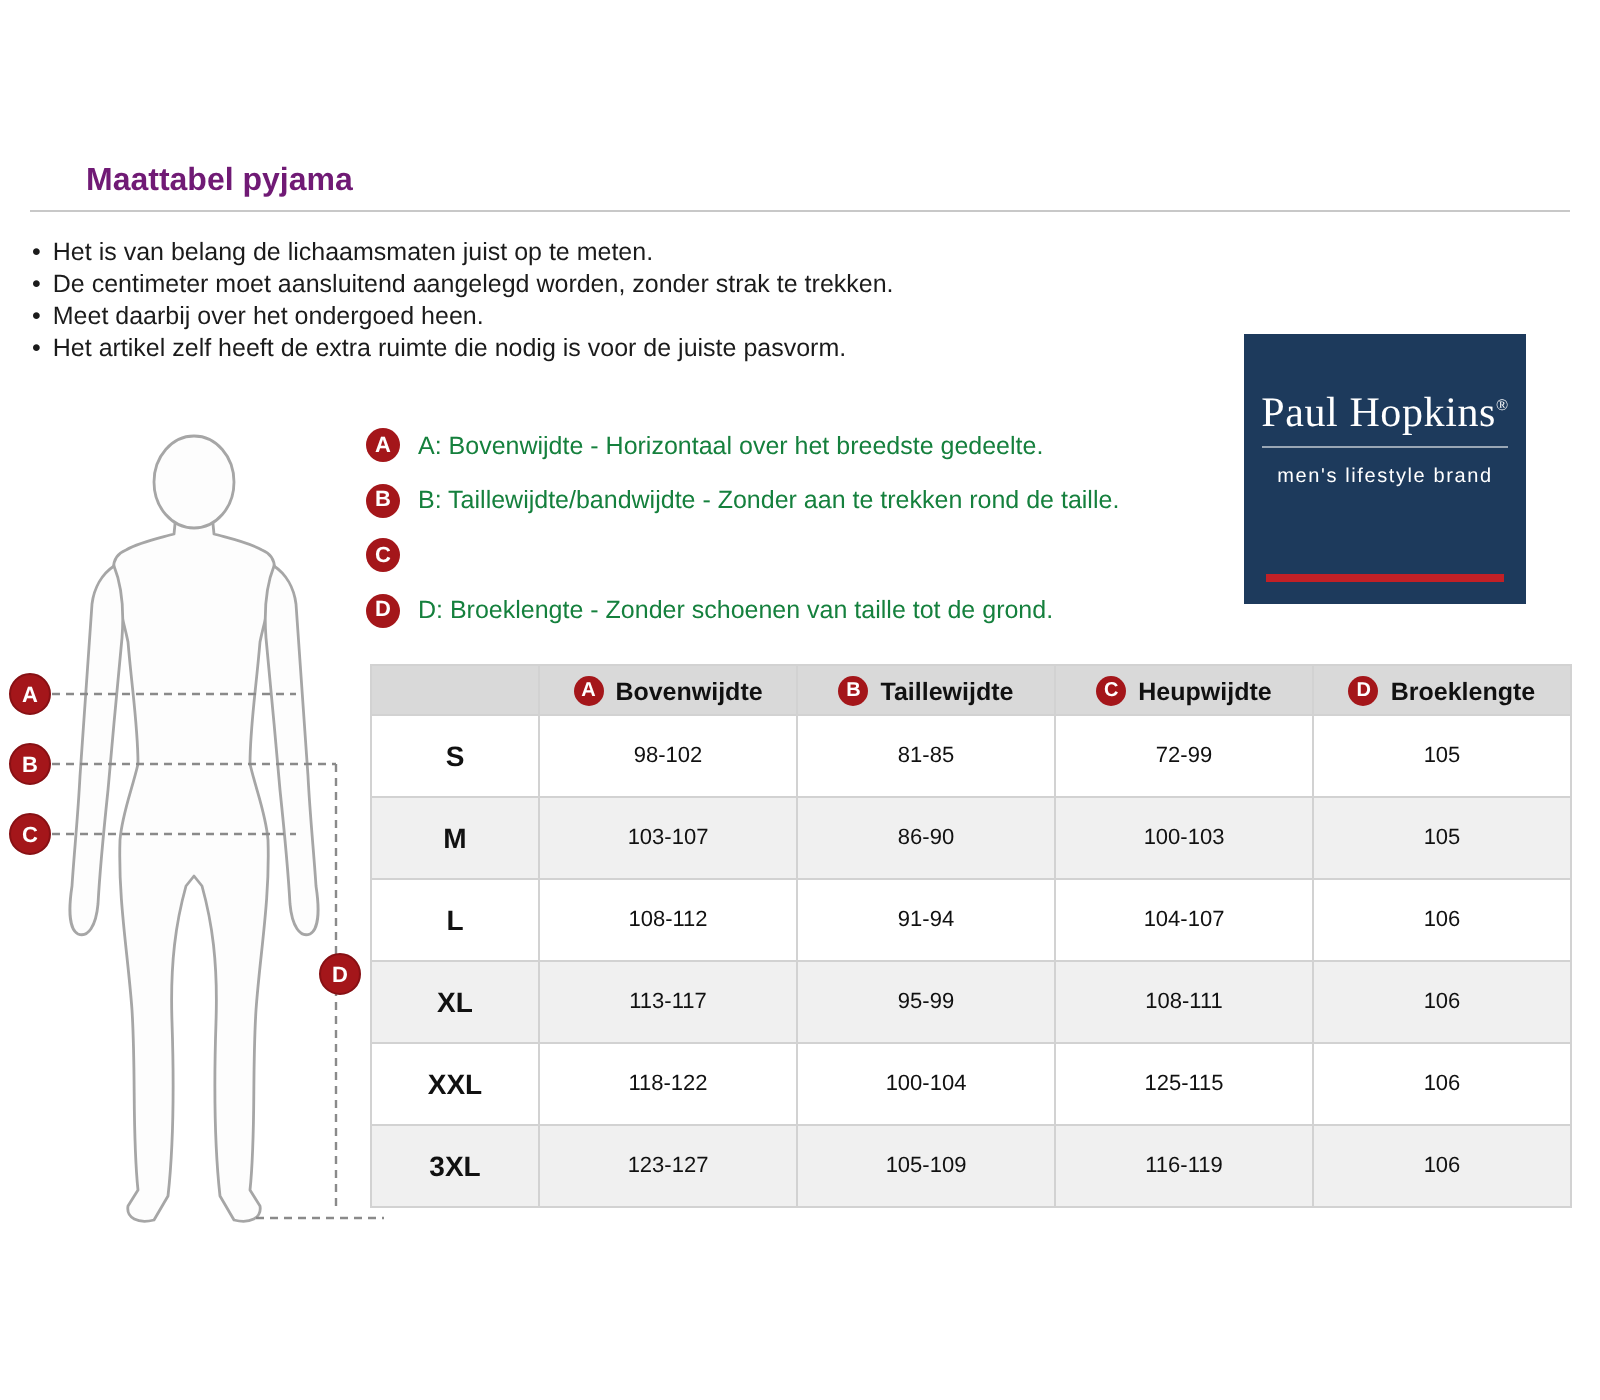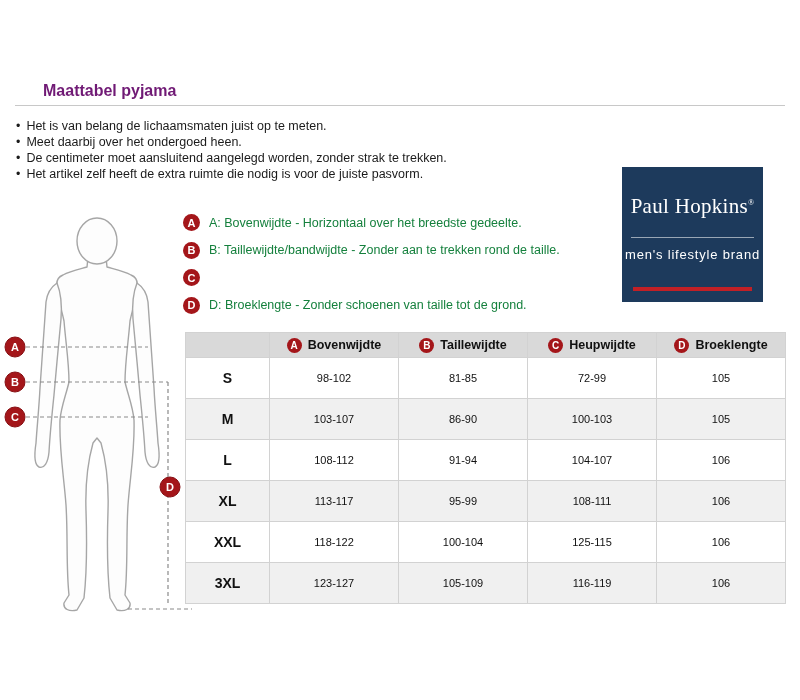--- a/index.html
+++ b/index.html
@@ -26,25 +26,25 @@
   }
   .legend-text { font-size:12.5px; color:#15803d; white-space:nowrap; }
 
   .logo {
     position:absolute; left:622px; top:167px; width:141px; height:135px;
     background:var(--logo-navy,#1d3a5c);
     display:flex; flex-direction:column; align-items:center; padding-top:24px;
   }
   .logo-name {
     font-family:"Liberation Serif", serif; color:#fff; font-size:21px; line-height:24px;
-    letter-spacing:.3px; padding-bottom:19px; border-bottom:1px solid rgba(255,255,255,.55);
+    letter-spacing:.3px; padding-bottom:5px; border-bottom:1px solid rgba(255,255,255,.55);
     white-space:nowrap;
   }
   .logo-reg { font-size:8px; vertical-align:super; }
-  .logo-tagline { margin-top:9px; color:#fff; font-size:13px; letter-spacing:.8px; white-space:nowrap; }
+  .logo-tagline { margin-top:9px; color:#fff; font-size:10px; letter-spacing:.8px; white-space:nowrap; }
   .logo-bar { position:absolute; left:11px; right:11px; bottom:11px; height:4px; background:var(--logo-red,#c22026); }
 
   .size-table {
     position:absolute; left:185px; top:332px; width:600px;
     border-collapse:collapse; table-layout:fixed; background:#fff;
   }
   .size-table th, .size-table td { border:1px solid #d2d2d2; text-align:center; vertical-align:middle; }
   .size-table thead th { background:var(--header-gray,#d9d9d9); height:25px; font-size:12.5px; font-weight:bold; color:#111; }
   .size-table td { height:41px; font-size:11px; color:#111; }
   .size-table td.size { font-weight:bold; font-size:14px; }
@@ -55,22 +55,22 @@
 </head>
 <body>
 
 <div class="page">
 
   <div class="title">Maattabel pyjama</div>
   <div class="rule"></div>
 
   <ul class="notes">
     <li>Het is van belang de lichaamsmaten juist op te meten.</li>
+    <li>De centimeter moet aansluitend aangelegd worden, zonder strak te trekken.</li>
     <li>Meet daarbij over het ondergoed heen.</li>
-    <li>De centimeter moet aansluitend aangelegd worden, zonder strak te trekken.</li>
     <li>Het artikel zelf heeft de extra ruimte die nodig is voor de juiste pasvorm.</li>
   </ul>
 
   <svg class="figure-svg" width="196" height="420" viewBox="0 0 196 420" aria-hidden="true">
     <g stroke="#a6a6a6" stroke-width="1.4" fill="#fdfdfd" stroke-linejoin="round">
       <path d="M 88 52 L 87 62 C 80 64 70 66 63 70 C 58 72 56 76 57 82 C 59 98 62 106 64 116 C 66 140 69 158 69 177 C 66 190 61 202 60 215 C 59 245 64 272 66 300 C 68 332 66 362 69 390 L 64 398 C 63 404 69 407 77 405 L 84 393 C 87 366 87 336 86 306 C 85 276 88 256 93 238 L 97 233 L 101 238 C 106 256 109 276 108 306 C 107 336 107 366 110 393 L 117 405 C 125 407 131 404 130 398 L 125 390 C 128 362 126 332 128 300 C 130 272 135 245 134 215 C 133 202 128 190 125 177 C 125 158 128 140 130 116 C 132 106 135 98 137 82 C 138 76 136 72 131 70 C 124 66 114 64 107 62 L 106 52 Z"></path>
       <path d="M 57 78 C 51 82 47 89 46 97 C 44 125 42 155 40 183 C 39 203 37 222 36 238 C 34 251 35 260 39 262 C 44 264 48 258 49 247 C 50 229 52 209 54 190 C 56 166 59 136 61 114 C 62 101 61 88 57 78 Z"></path>
       <path d="M 137 78 C 143 82 147 89 148 97 C 150 125 152 155 154 183 C 155 203 157 222 158 238 C 160 251 159 260 155 262 C 150 264 146 258 145 247 C 144 229 142 209 140 190 C 138 166 135 136 133 114 C 132 101 133 88 137 78 Z"></path>
       <ellipse cx="97" cy="36" rx="20" ry="23"></ellipse>
     </g>

